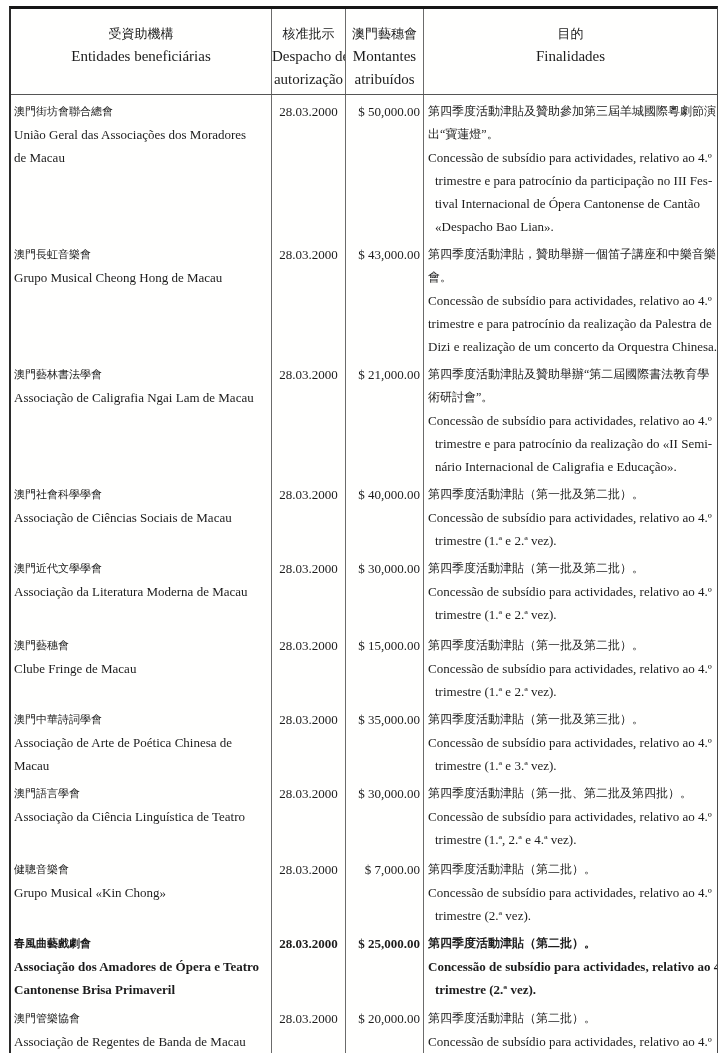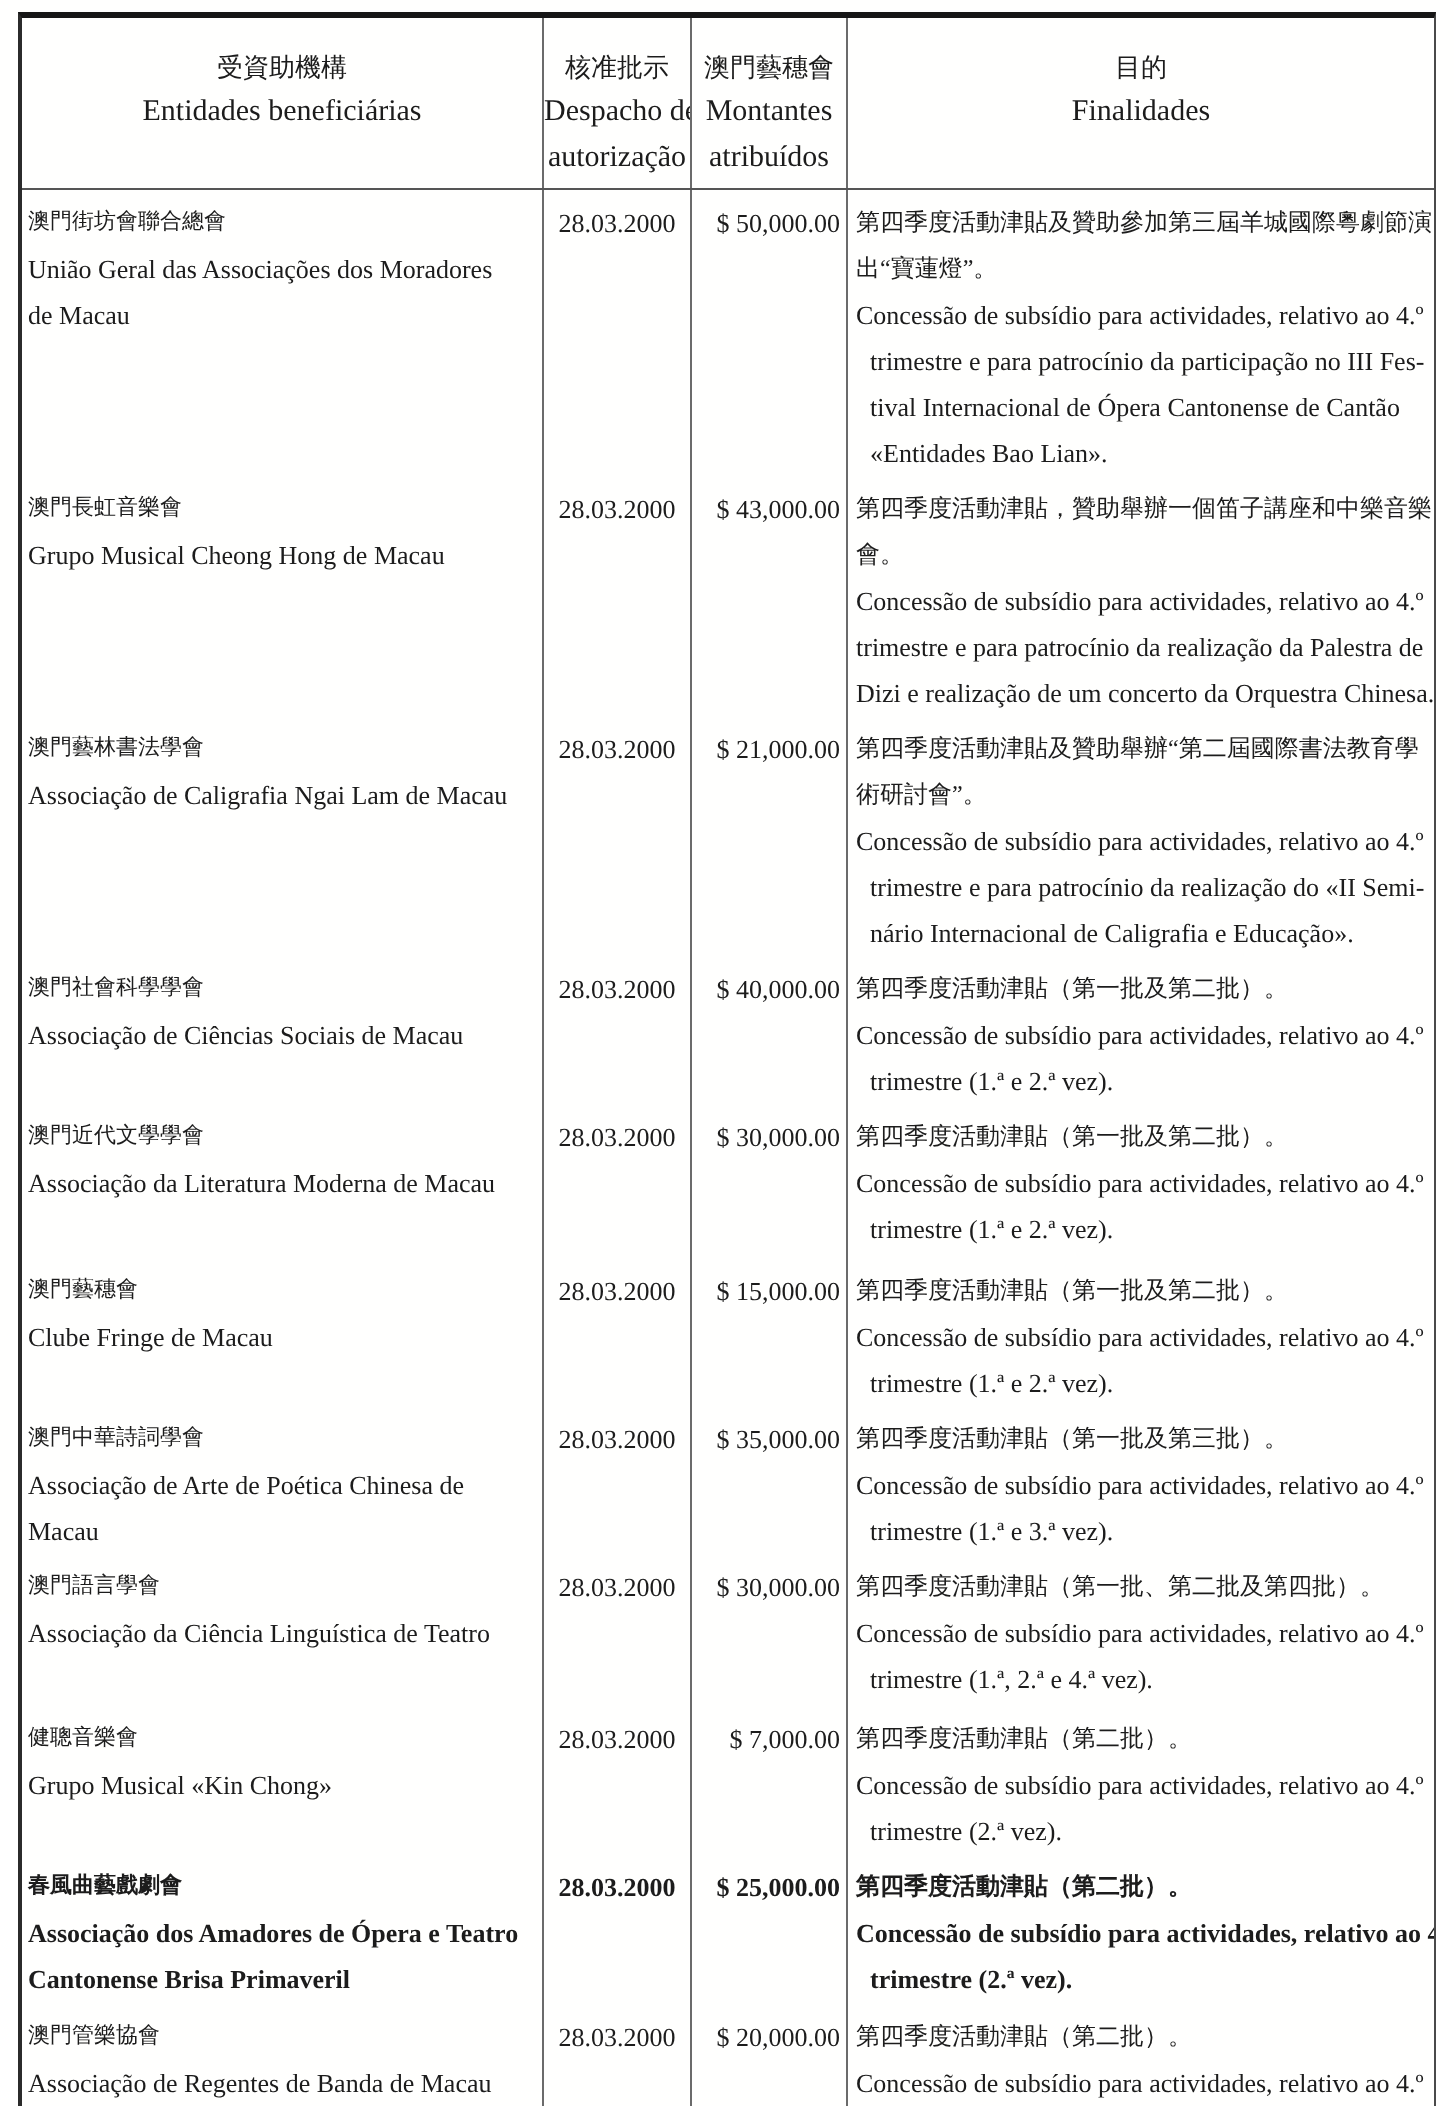--- a/index.html
+++ b/index.html
@@ -117,21 +117,21 @@
     </div>
     <div class="cell v-line cell-amount">
       <div class="line pt">$ 50,000.00</div>
     </div>
     <div class="cell cell-purpose">
             <div class="line zh">第四季度活動津貼及贊助參加第三屆羊城國際粵劇節演</div>
             <div class="line zh">出“寶蓮燈”。</div>
             <div class="line pt">Concessão de subsídio para actividades, relativo ao 4.º</div>
             <div class="line pt ind">trimestre e para patrocínio da participação no III Fes-</div>
             <div class="line pt ind">tival Internacional de Ópera Cantonense de Cantão</div>
-            <div class="line pt ind">«Entidades Bao Lian».</div>
+            <div class="line pt ind">«Despacho Bao Lian».</div>
           </div>
   </div>
 
   <div class="t-row">
     <div class="cell v-line cell-entity">
       <div class="line zh">澳門長虹音樂會</div>
     <div class="line pt">Grupo Musical Cheong Hong de Macau</div>
           </div>
     <div class="cell v-line cell-date">
       <div class="line pt">28.03.2000</div>

